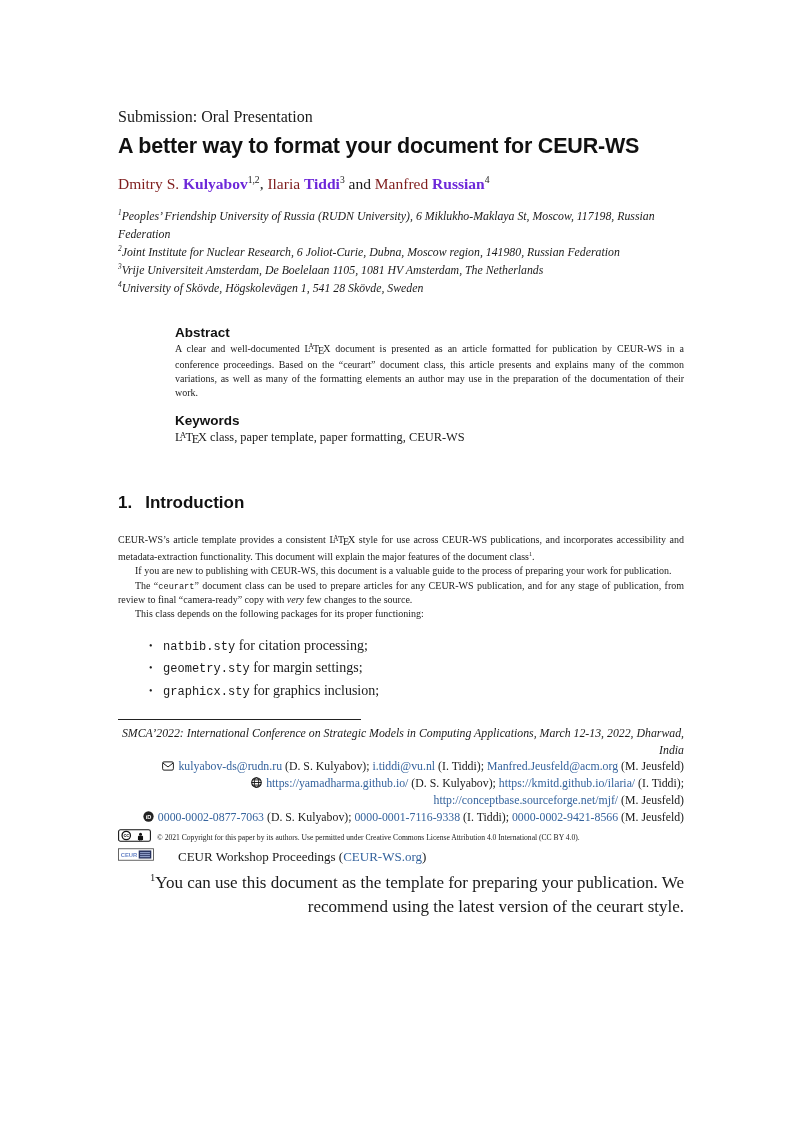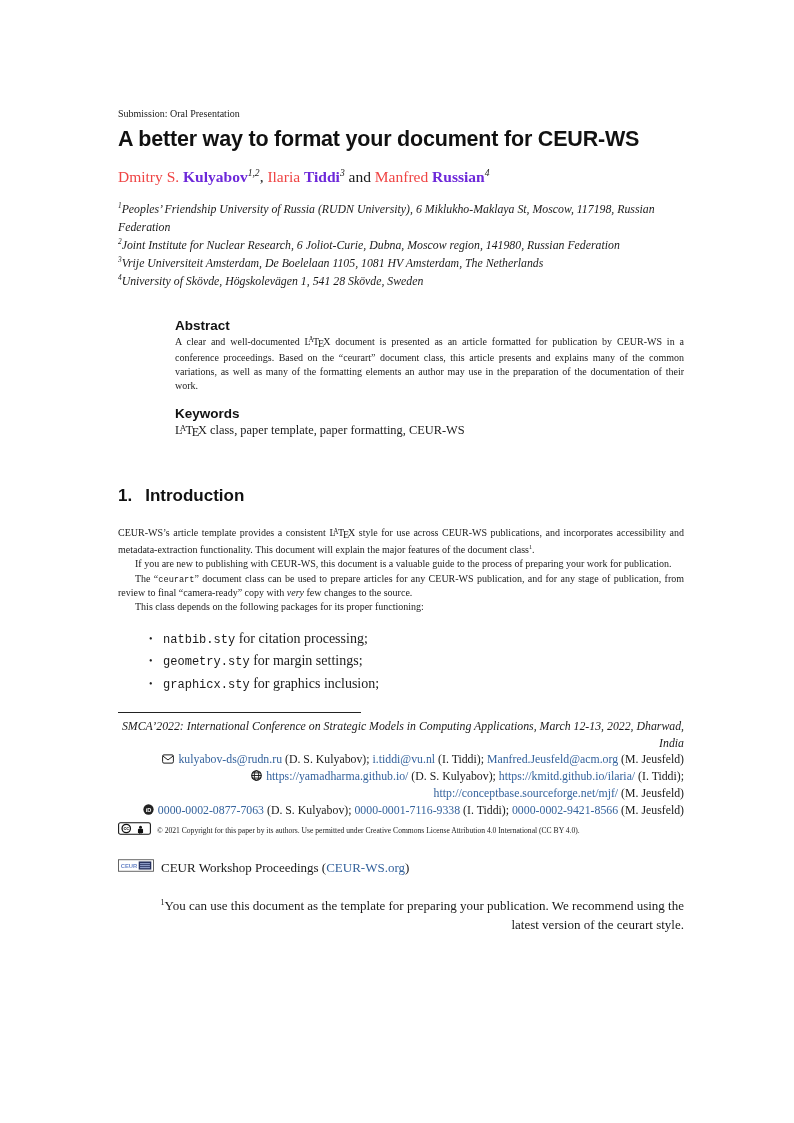--- a/index.html
+++ b/index.html
@@ -2,30 +2,30 @@
 <html><head>
 <meta charset="utf-8">
 <style>
   html,body { margin:0; padding:0; background:#ffffff; }
   .page {
     position:relative; width:794px; height:1123px; background:#ffffff;
     font-family:"Liberation Serif", serif; color:#1a1a1a; overflow:hidden;
   }
   .margins { position:absolute; left:118px; top:108px; width:566px; }
 
-  .submission { font-size:10px; margin:0; }
+  .submission { font-size:16px; margin:0; }
   .title {
     font-family:"Liberation Sans", sans-serif; font-weight:700;
     font-size:21.5px; letter-spacing:-0.2px; color:#111; margin:8px 0 0 0;
   }
   .authors { margin-top:16px; font-size:15.5px; }
-  .authors .given { color:#ef4444; }
+  .authors .given { color:#7f1d1d; }
   .authors .family { font-weight:700; color:#6d28d9; }
   sup { font-size:0.62em; line-height:0; }
-  sup.supi { font-style:italic; }
+  sup.supi { }
 
   .affils { margin-top:15px; font-style:italic; font-size:11.8px; line-height:1.52; }
   .affils .affil { margin:0; }
 
   .absblock { margin-top:27px; padding-left:57px; }
   .blockhead {
     font-family:"Liberation Sans", sans-serif; font-weight:700;
     font-size:13.5px; margin:0 0 2px 0; color:#111;
   }
   .abstext { font-size:10px; line-height:1.4; text-align:justify; margin:0; }
@@ -52,22 +52,22 @@
   .footer { margin-top:17px;text-align:right; }
   .fsep { width:243px; height:0; border-top:1.4px solid #222; margin:0 0 5px 0; }
   .conf { font-style:italic; font-size:11.8px; line-height:1.42; margin:0; }
   .fline { font-size:11.8px; line-height:1.44; margin:0; }
   .ficon { display:inline-block; margin-right:4px; }
   .ficon svg { vertical-align:-1px; }
   a.link { color:#35639d; text-decoration:none; cursor:pointer; }
 
   .copyline { display:flex; align-items:center; gap:6px; margin-top:2px; }
   .copytext { font-size:7.6px; color:#222; }
-  .ceurline { display:flex; align-items:center; gap:7px; margin-top:20px; font-size:13px; }
-  .fnote { font-size:13px; line-height:1.42; text-indent:17px; margin-top:21px; }
+  .ceurline { display:flex; align-items:center; gap:24px; margin-top:2px; font-size:13px; }
+  .fnote { font-size:17px; line-height:1.42; text-indent:17px; margin-top:6px; }
 
   
   .latex .lx-a { display:inline-block; font-size:0.72em; vertical-align:0.32em; margin-left:-0.32em; margin-right:-0.08em; }
   .latex .lx-e { display:inline-block; font-size:1em; vertical-align:-0.21em; margin-left:-0.11em; margin-right:-0.1em; }
 </style>
 </head>
 <body>
 
 <div class="page">
   <div class="margins">

